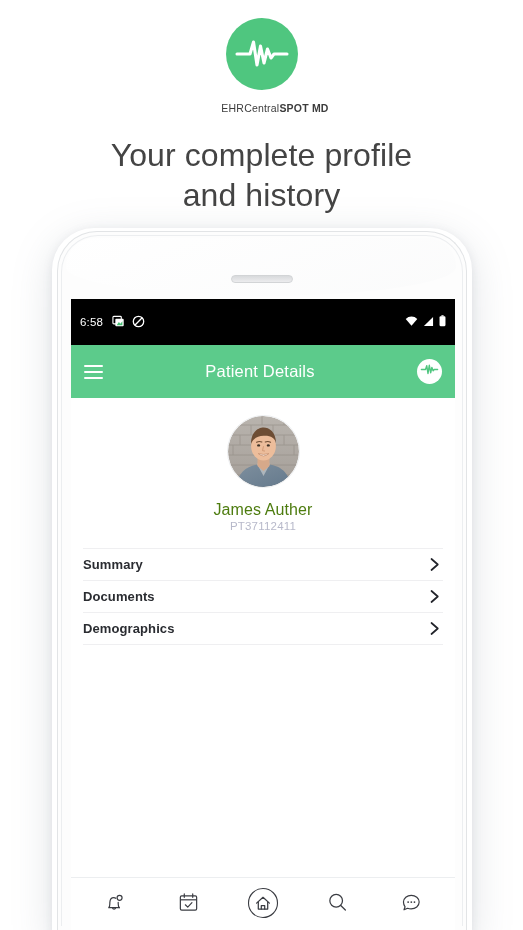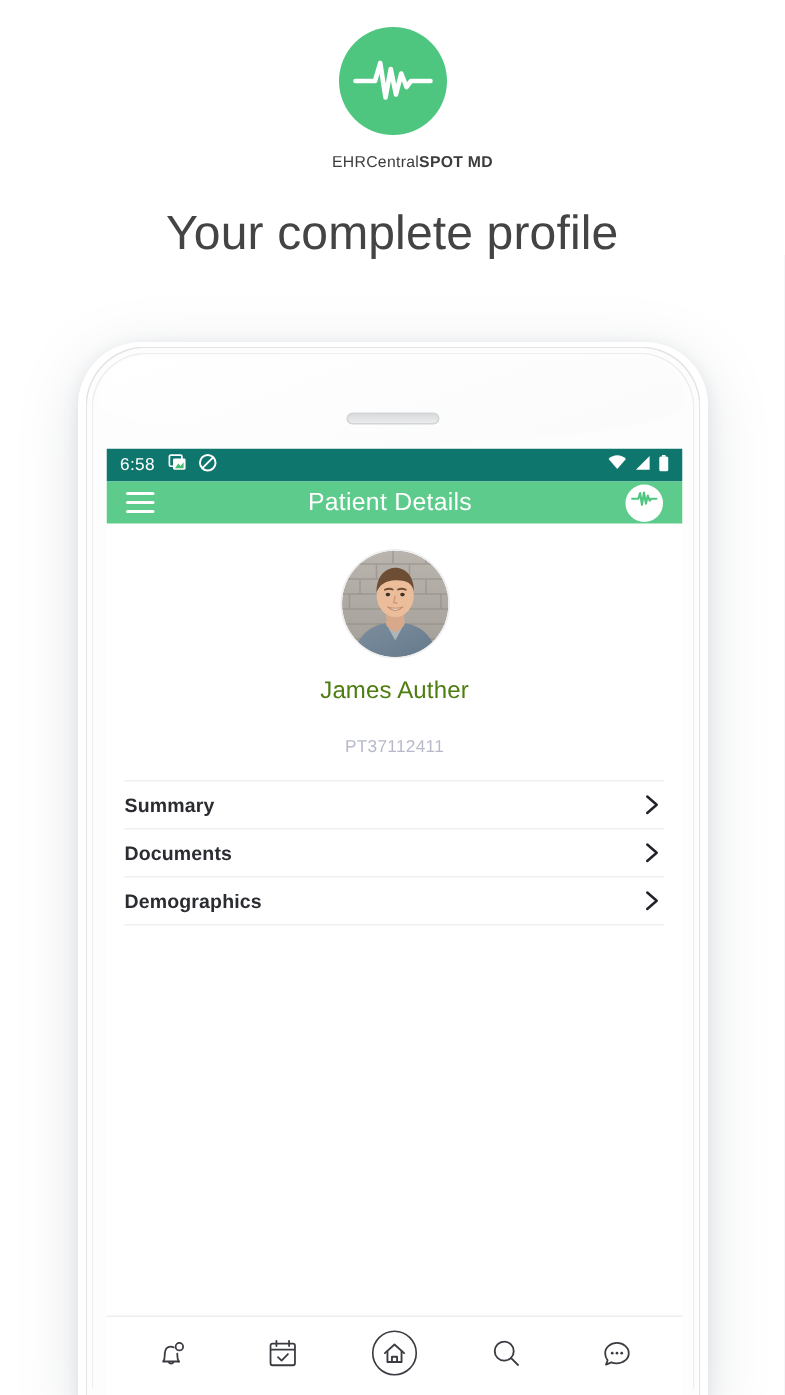--- a/index.html
+++ b/index.html
@@ -122,35 +122,35 @@
     height: 632px;
     background: #ffffff;
     overflow: hidden;
     display: flex;
     flex-direction: column;
   }
 
   
   .status-bar {
     height: 22px;
-    background: #0f766e;
-    display: flex;
-    align-items: center;
-    padding: 0 9px;
+    background: #000000;
+    display: flex;
+    align-items: center;
+    padding: 12px 9px;
     color: #ffffff;
     font-size: 11.5px;
     flex: none;
   }
   .status-time { font-weight: normal; letter-spacing: .2px; }
   .status-left-icons { display: flex; align-items: center; gap: 7px; margin-left: 9px; }
   .status-right { margin-left: auto; display: flex; align-items: center; gap: 5px; }
 
   
   .app-bar {
-    height: 28px;
+    height: 53px;
     background: #5CCB8B;
     display: flex;
     align-items: center;
     padding: 0 13px;
     flex: none;
   }
   .hamburger {
     width: 19px;
     display: flex;
     flex-direction: column;
@@ -202,21 +202,21 @@
     font-size: 16px;
     color: #4d7c0f;
     letter-spacing: .1px;
   }
   .p-sub {
     margin-top: 7px;
     font-size: 11.5px;
     color: #b7b9ca;
     letter-spacing: .2px;
   }
-  .p-sub.second { margin-top: 22px; }
+  .p-sub.second { margin-top: 1px; }
   .p-sub.third  { margin-top: 7px; }
 
   
   .list {
     margin-top: 16px;
     padding: 0 12px;
     flex: none;
   }
   .list-row {
     height: 31px;
@@ -270,20 +270,21 @@
     <div class="logo-mark">
       <svg width="58" height="58" viewBox="0 0 58 58" aria-hidden="true">
         <path d="M4 29 H17 L20.5 17 L24 40 L27.5 21 L31 38 L34.5 24 L38 33 L41 29 H54" fill="none" stroke="#ffffff" stroke-width="3.1" stroke-linecap="round" stroke-linejoin="round"></path>
       </svg>
     </div>
     <div class="logo-text"><span>EHRCentral</span><span class="b">SPOT MD</span></div>
   </div>
 
   <div class="headline">
     <span>Your complete profile</span>
+    <span class="l2">and history</span>
   </div>
 </div>
 
 <div class="phone-shadow"></div>
 <div class="phone">
   <div class="phone-inner-ring"></div>
   <div class="bezel-gloss"></div>
   <div class="earpiece"></div>
 
   <div class="screen">

